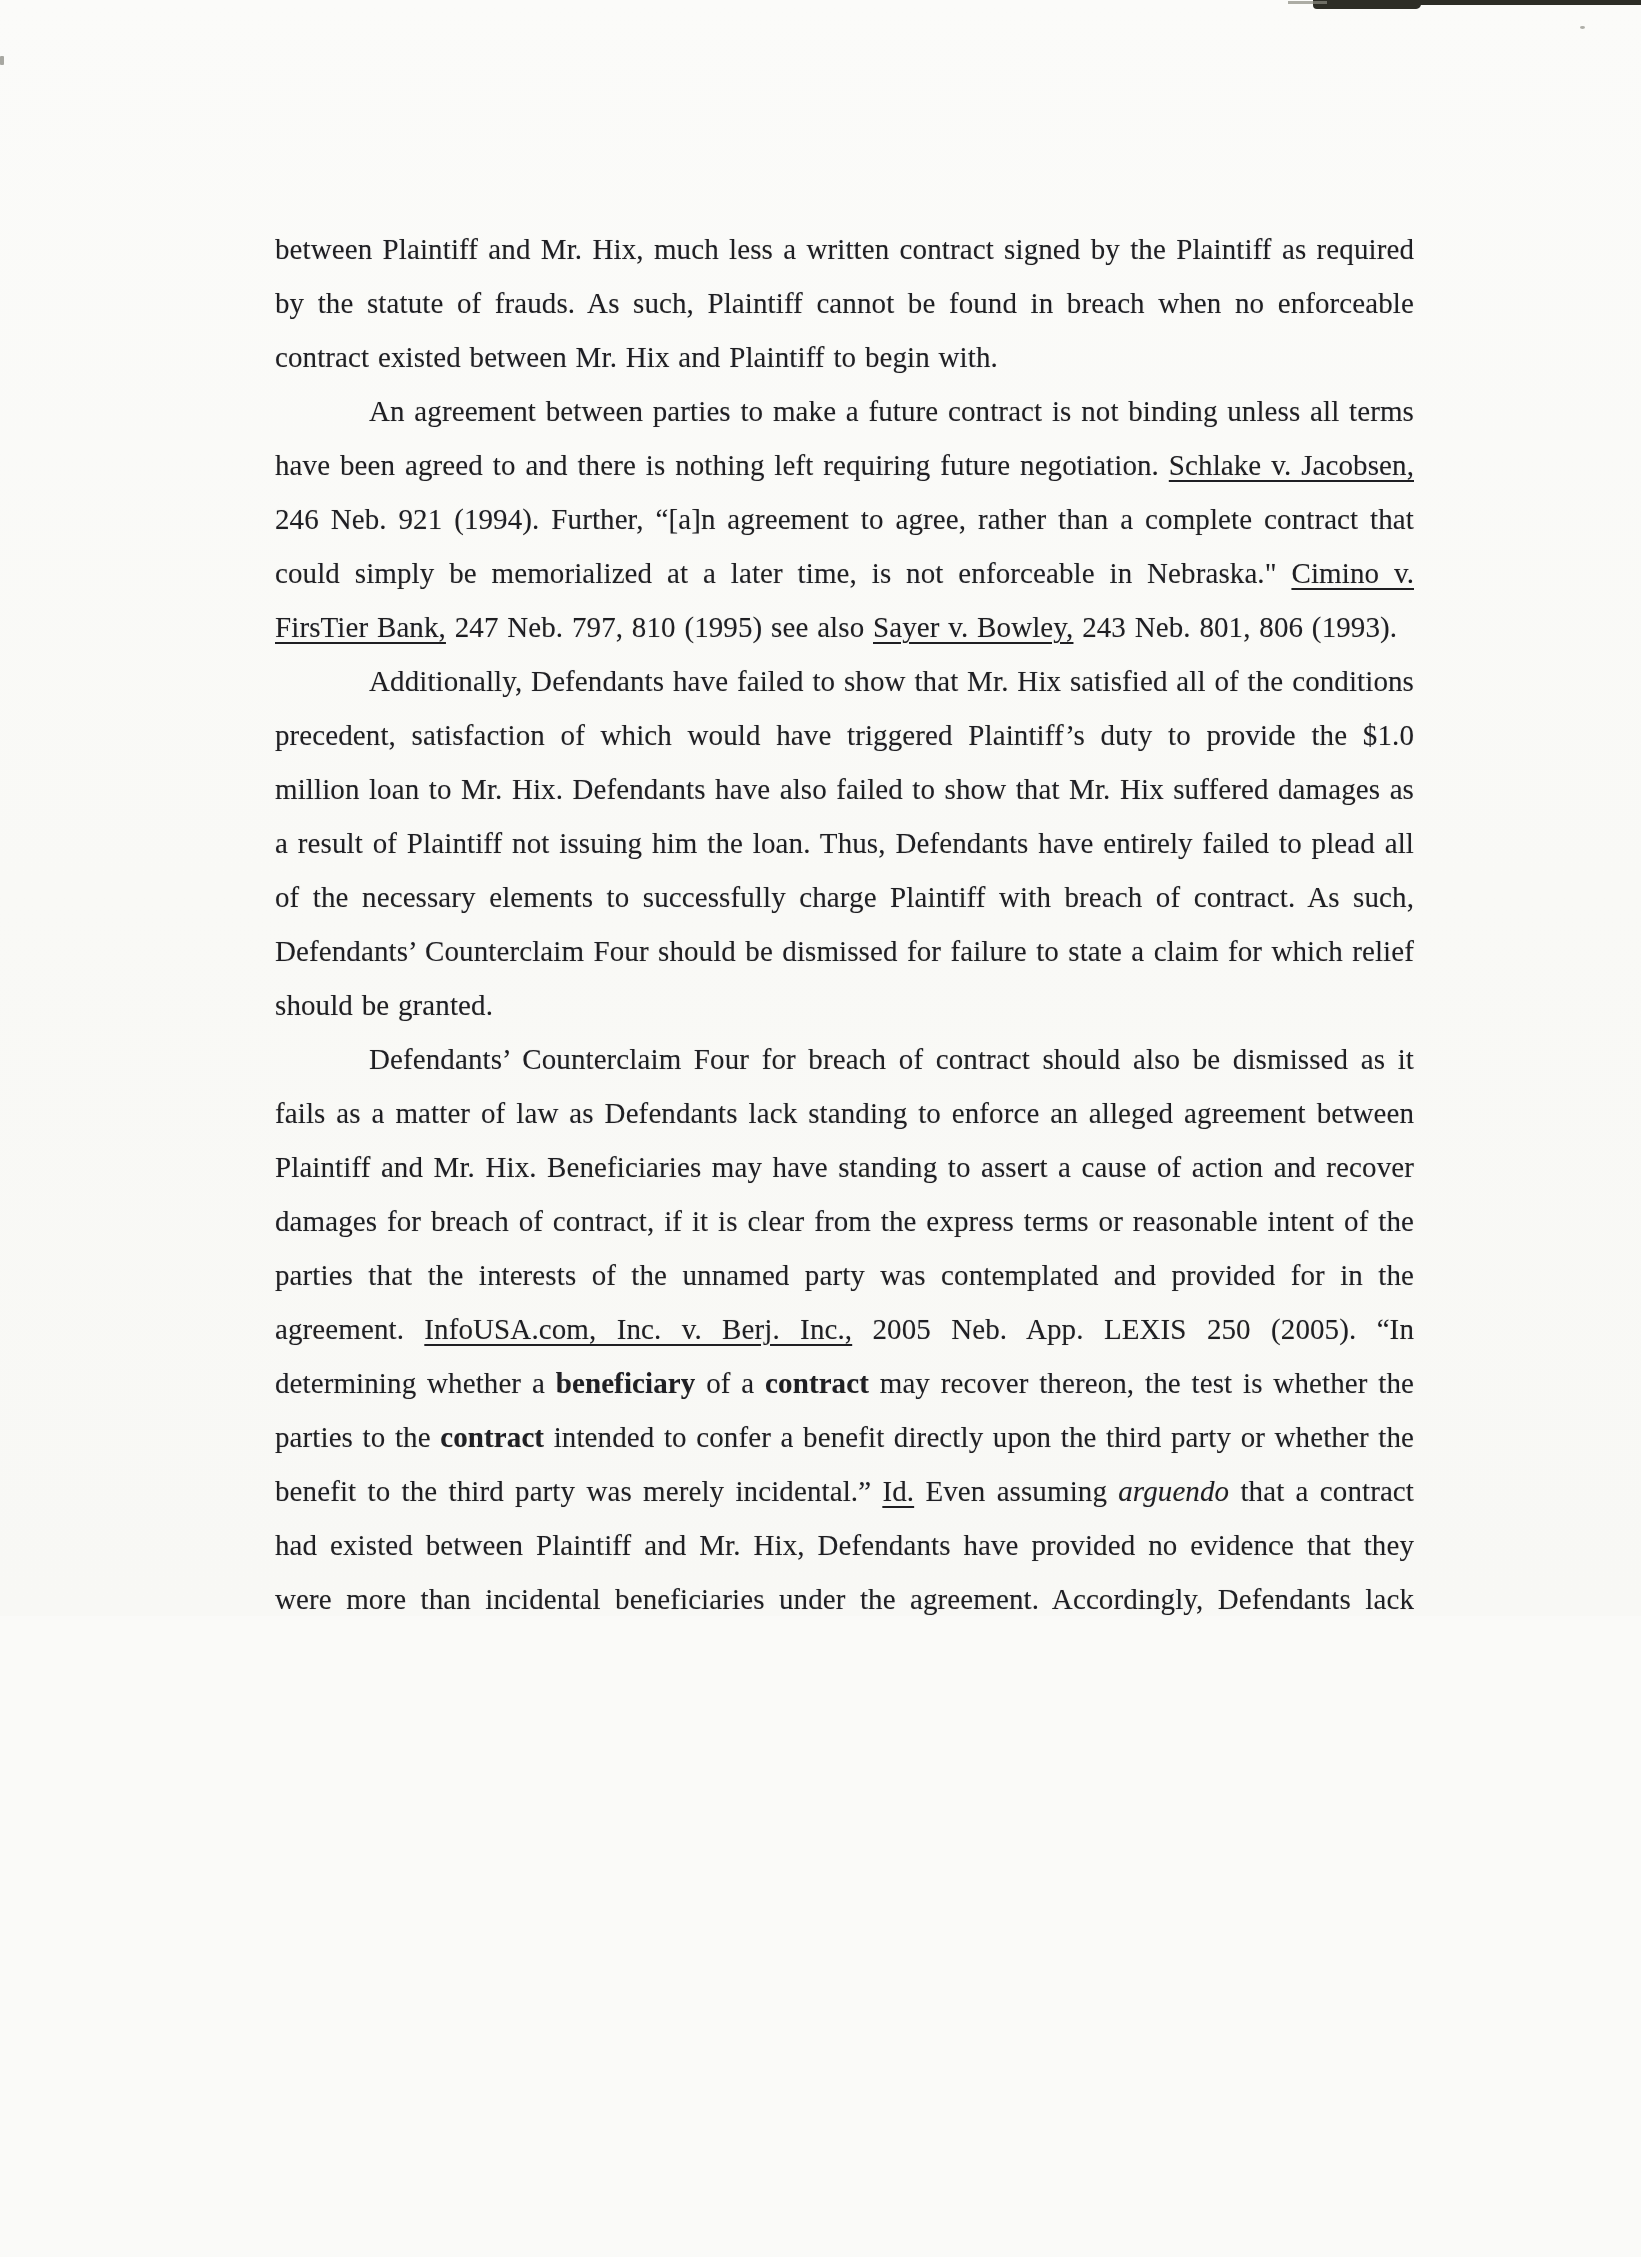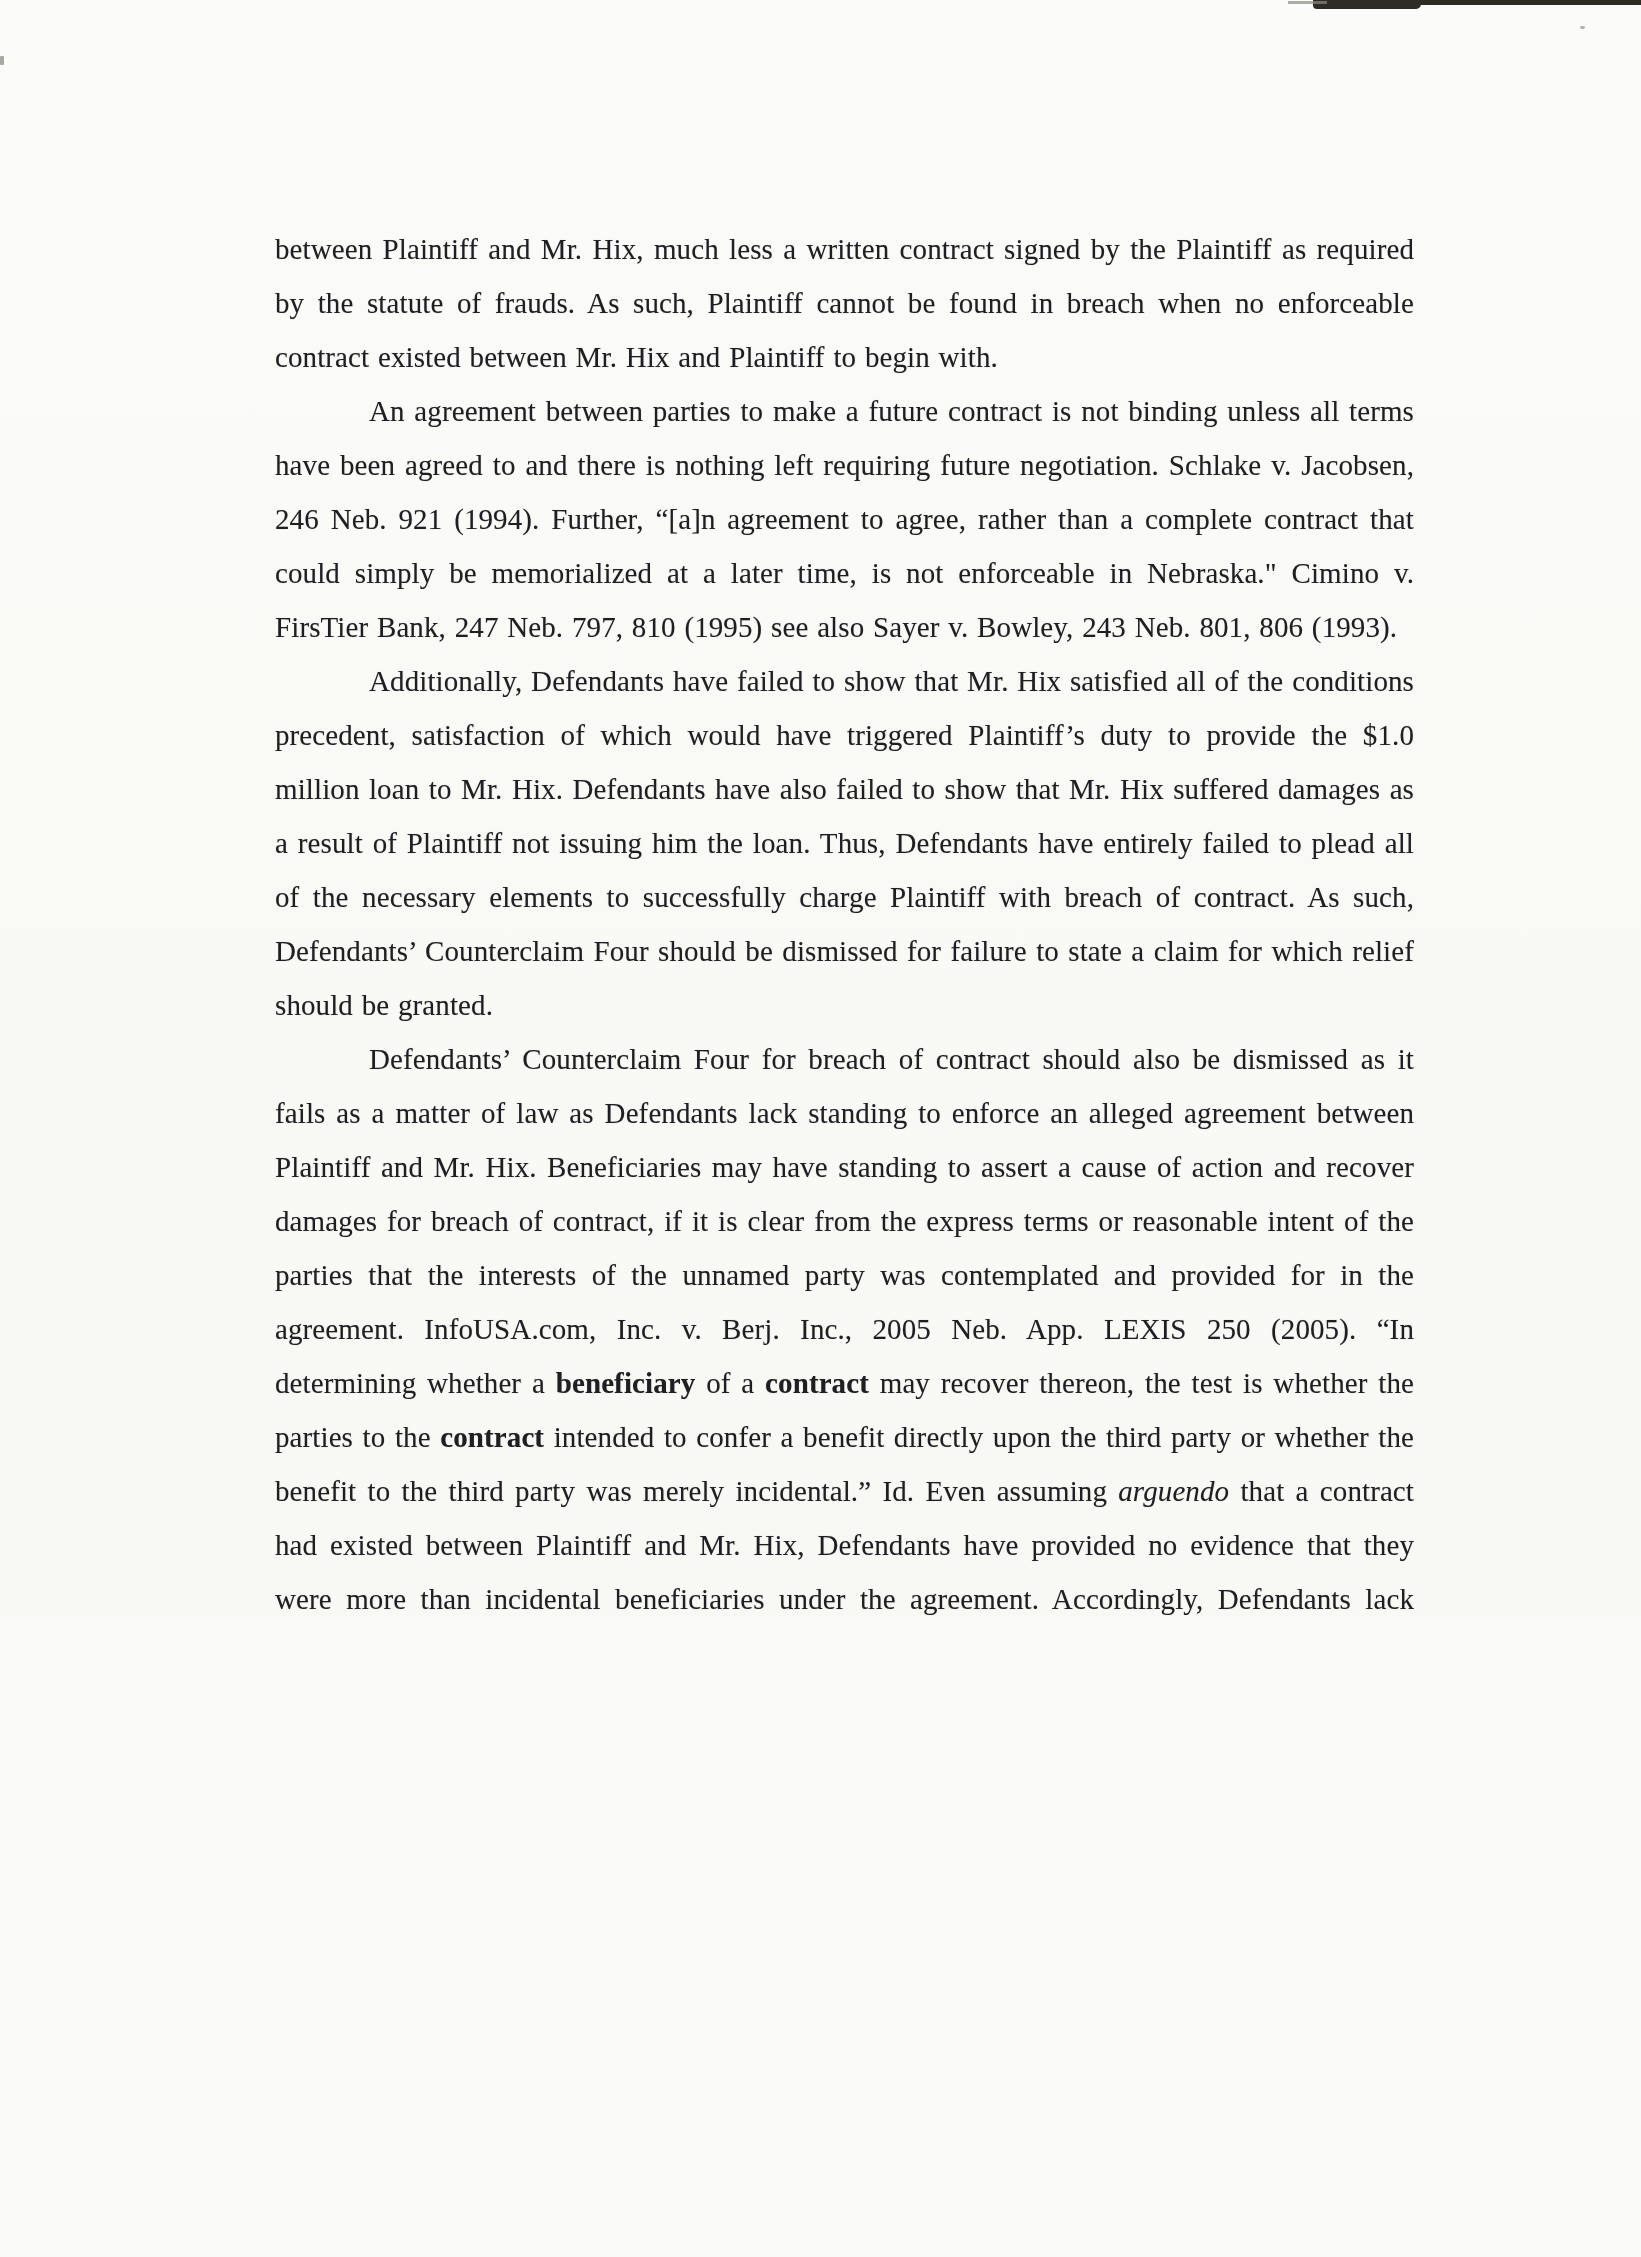--- a/index.html
+++ b/index.html
@@ -26,21 +26,21 @@
     width:1139px;
     font-size:29px;
     line-height:54px;
     text-align:justify;
     word-spacing:1.4px;
     letter-spacing:0.1px;
     text-shadow:0 0 1px rgba(40,40,40,.28);
   }
   .para{margin:0;padding:0;}
   .para.indent{text-indent:94px;}
-  .run.u{text-decoration-thickness:1.9px;text-underline-offset:4.8px;}
+  .run.u{text-decoration:underline;text-decoration-thickness:1.9px;text-underline-offset:4.8px;}
   .run.b{font-weight:bold;}
   .run.i{font-style:italic;margin-top:42px;}
   .pagenum{
     position:absolute;
     left:771px;
     top:1933px;
     font-family:"Liberation Mono","DejaVu Sans Mono",monospace;
     font-size:26px;
     letter-spacing:4.8px;
     color:#3c3c3c;

